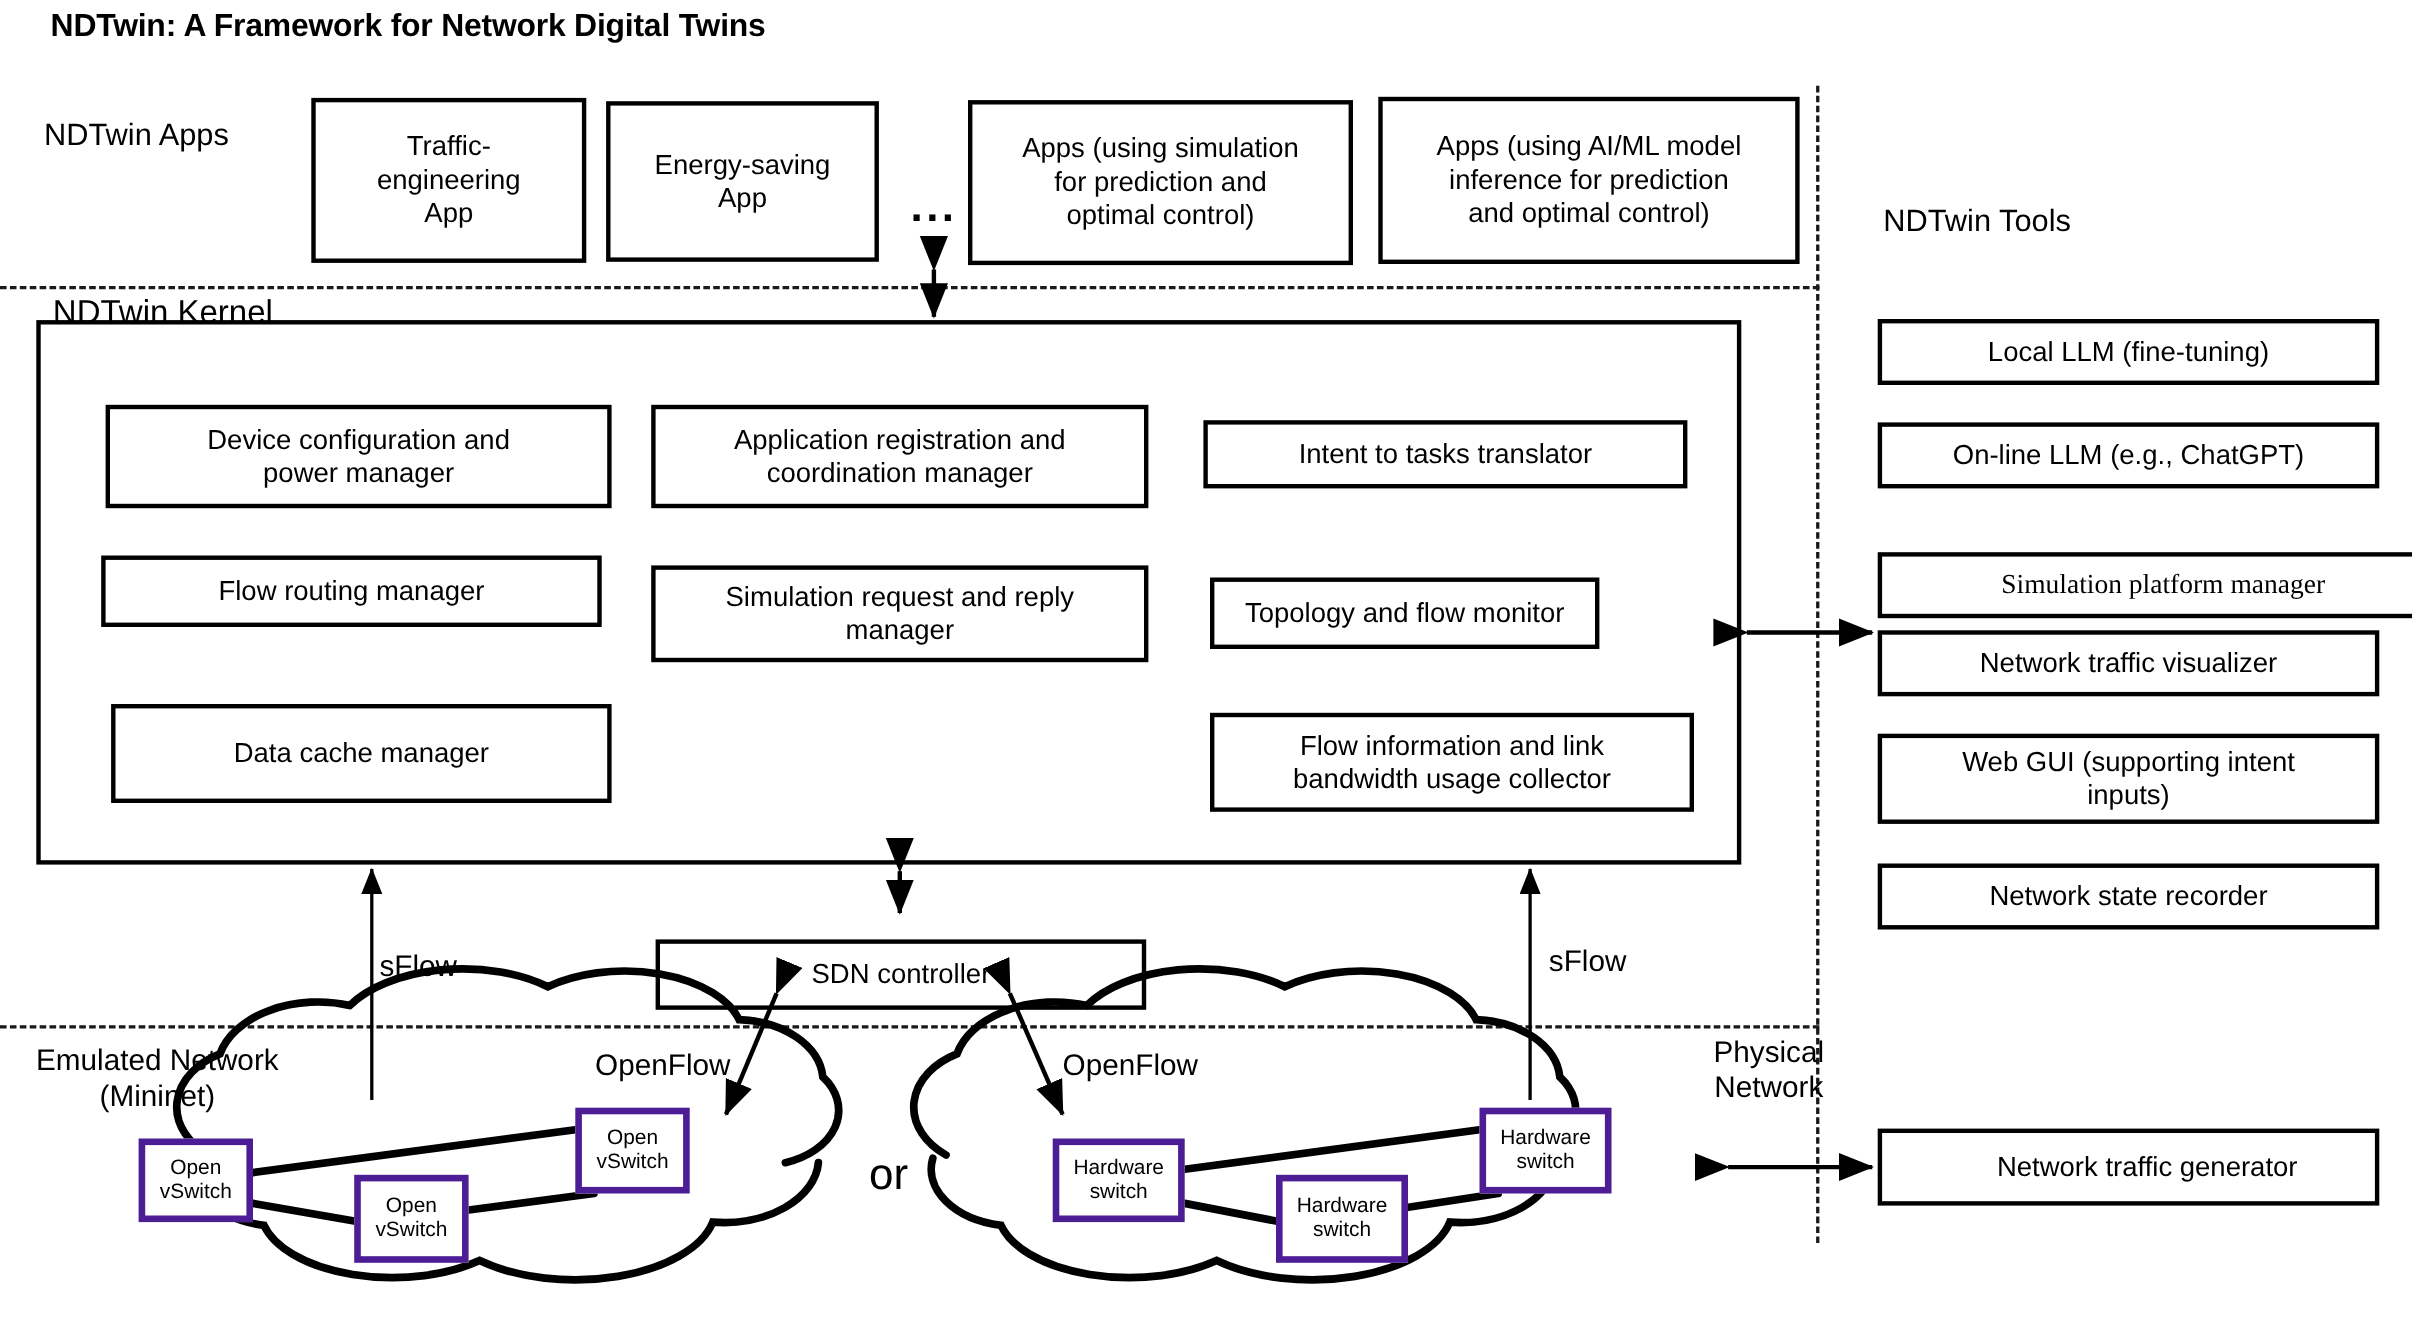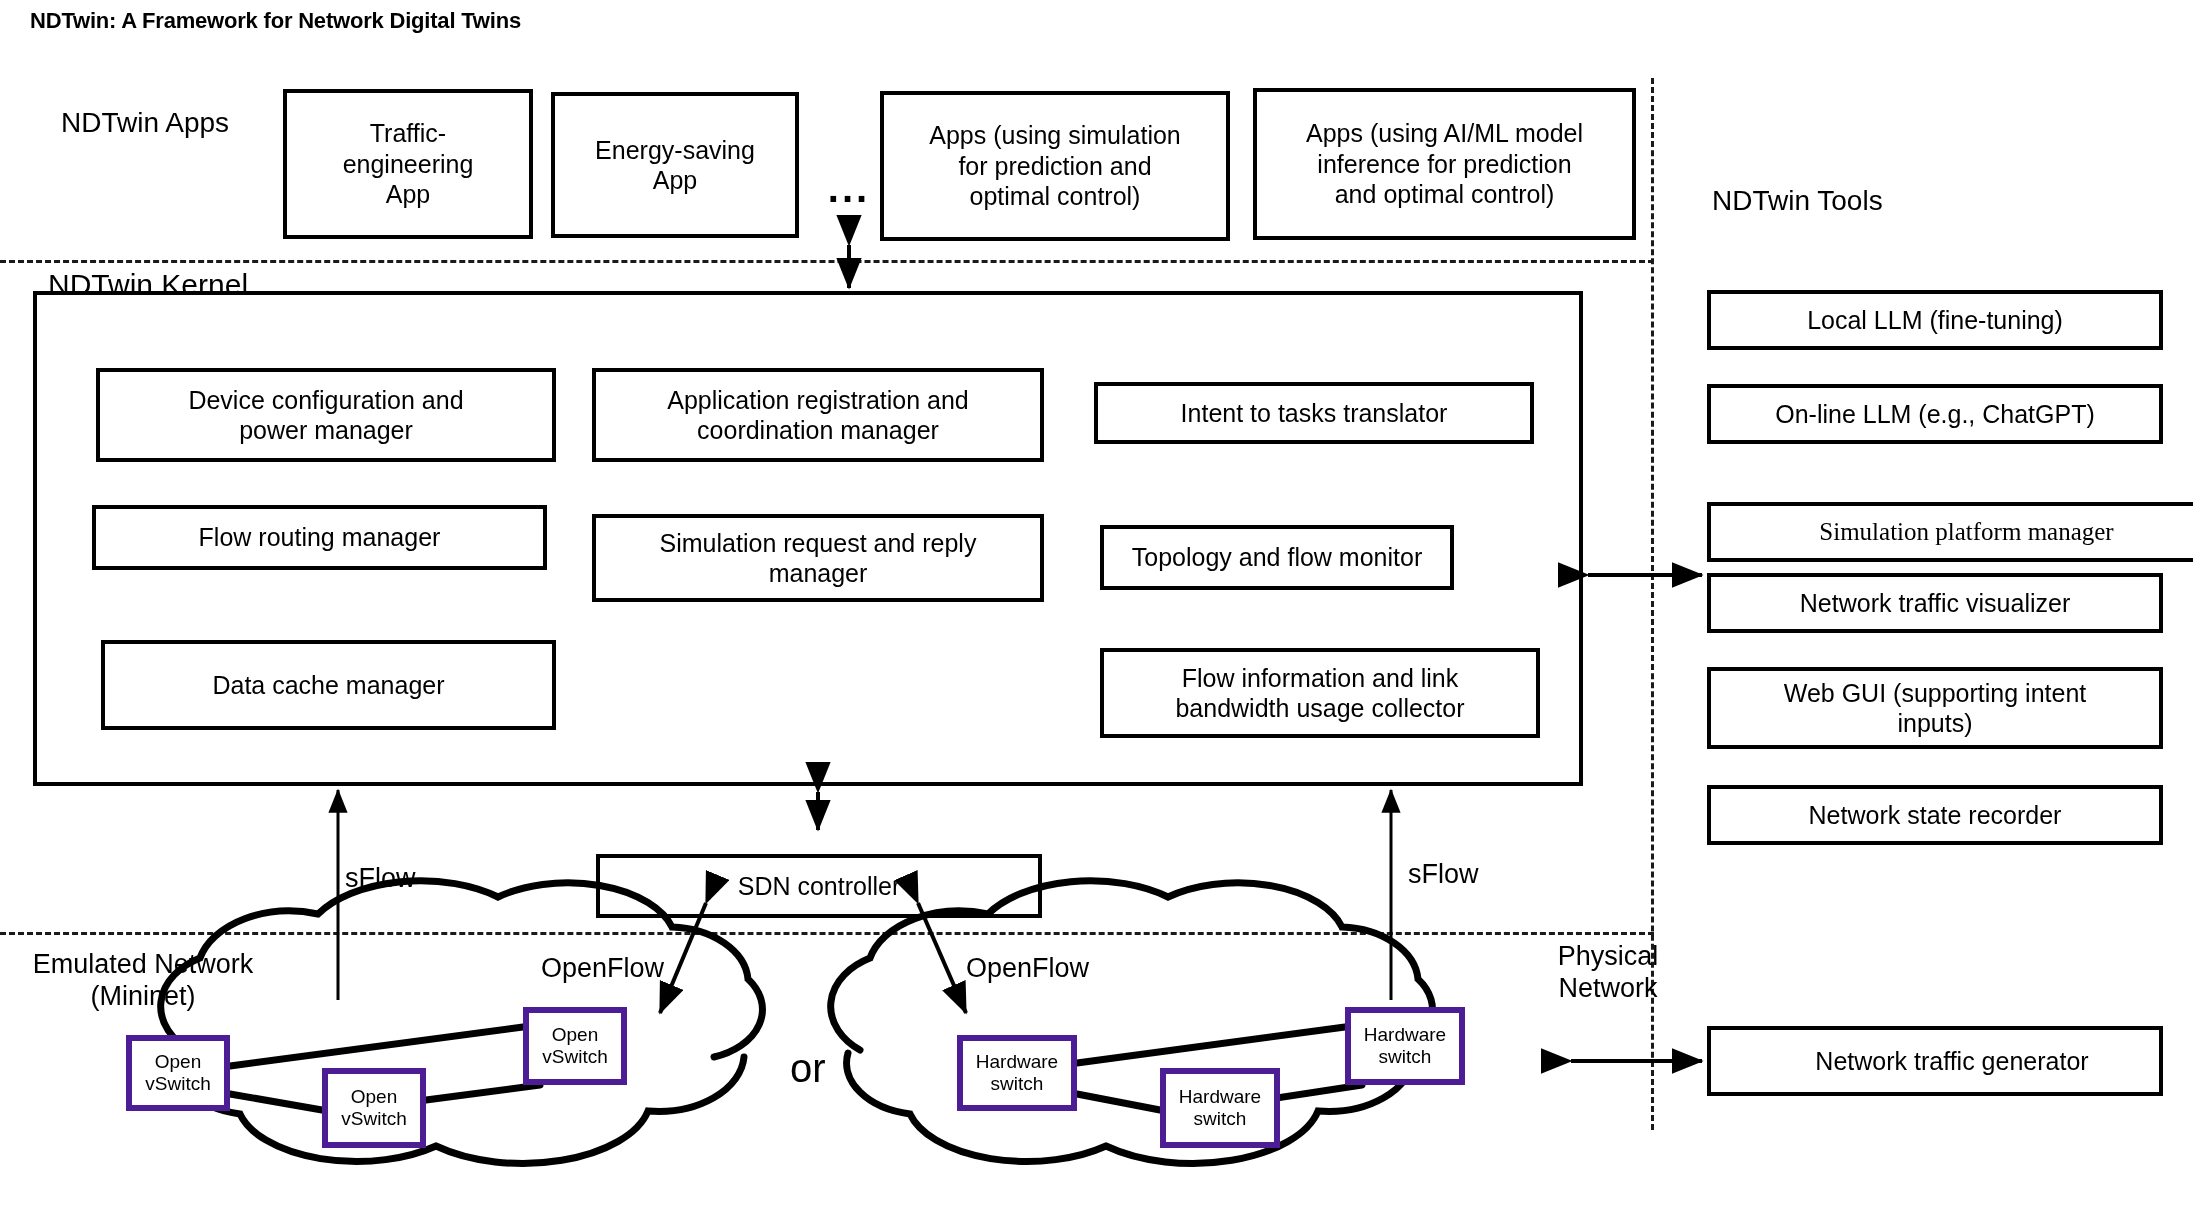--- a/index.html
+++ b/index.html
@@ -13,22 +13,22 @@
     height: 1205px;
     background: #ffffff;
     font-family: "Liberation Sans", sans-serif;
     color: #000000;
     overflow: hidden;
   }
   .abs { position: absolute; box-sizing: border-box; }
 
   
   .title {
-    left: 30px; top: 8px;
-    font-size: 22px;
+    left: 46px; top: 8px;
+    font-size: 29px;
     font-weight: bold;
     letter-spacing: -0.2px;
     white-space: nowrap;
   }
 
   
   .box {
     border: 4px solid #000;
     background: #fff;
     display: flex;
@@ -37,21 +37,20 @@
     text-align: center;
     line-height: 1.22;
     font-size: 25px;
     padding: 2px 6px;
   }
 
   
   .side-label {
     font-size: 28px;
     line-height: 1.2;
-    text-align: center;
     white-space: pre-line;
   }
 
   
   .hdash {
     border-top: 3px dashed #1a1a1a;
     height: 0;
   }
   .vdash {
     border-left: 3px dashed #1a1a1a;

